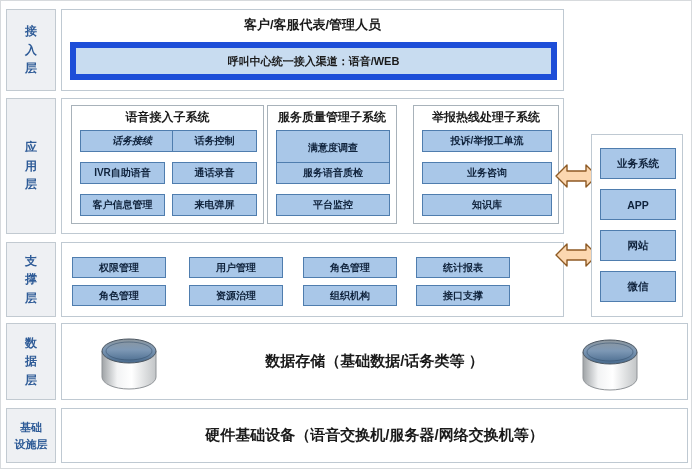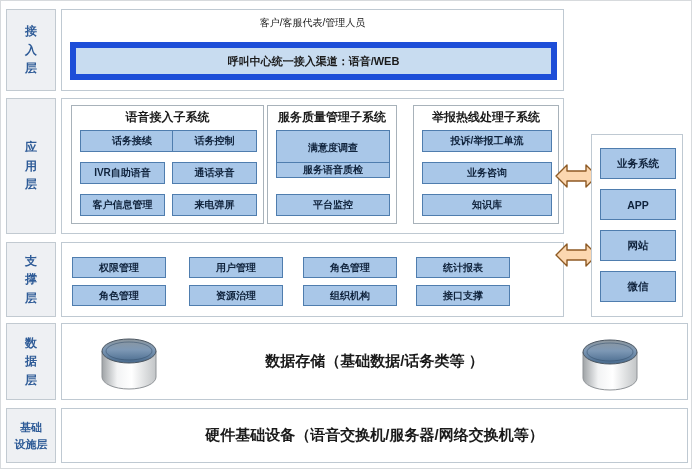--- a/index.html
+++ b/index.html
@@ -28,21 +28,21 @@
   
   .content-box { position:absolute; background:#ffffff; border:1px solid #bfc9d2; }
   .box-access { left:60px; top:8px;   width:503px; height:82px; }
   .box-app    { left:60px; top:97px;  width:503px; height:136px; }
   .box-support{ left:60px; top:241px; width:503px; height:75px; }
   .box-data   { left:60px; top:322px; width:627px; height:77px; }
   .box-infra  { left:60px; top:407px; width:627px; height:55px; }
 
   .box-title {
     position:absolute; left:0; right:0; top:6px; text-align:center;
-    font-size:10px; font-weight:normal; color:#1a1a1a;
+    font-size:13px; font-weight:bold; color:#1a1a1a;
   }
   .channel-bar {
     position:absolute; left:8px; top:32px; width:487px; height:38px;
     background:#c8dcf0; border:6px solid #1d4ed8;
     display:flex; align-items:center; justify-content:center;
     font-size:11px; font-weight:bold; color:#1a1a1a;
   }
 
   
   .subsystem { position:absolute; background:#ffffff; border:1px solid #a8b2ba; }
@@ -52,29 +52,29 @@
   .subsystem-title {
     position:absolute; left:0; right:0; top:3px; text-align:center;
     font-size:12px; font-weight:bold; color:#1a1a1a;
   }
   .blue-item {
     position:absolute; background:#a9c7e8; border:1px solid #4f7dae;
     display:flex; align-items:center; justify-content:center;
     font-size:10px; font-weight:bold; color:#10233c; overflow:hidden; white-space:nowrap;
   }
   
-  .s1a { left:8px;   top:24px; width:104px;  height:22px; }
+  .s1a { left:8px;   top:24px; width:104px;  height:22px;font-style:italic; }
   .s1b { left:100px; top:24px; width:85px;  height:22px; }
   .s1c { left:8px;   top:56px; width:85px;  height:22px; }
   .s1d { left:100px; top:56px; width:85px;  height:22px; }
   .s1e { left:8px;   top:88px; width:85px;  height:22px; }
   .s1f { left:100px; top:88px; width:85px;  height:22px; }
   
   .s2a { left:8px; top:24px; width:114px; height:35px; }
-  .s2b { left:8px; top:56px; width:114px; height:16px; }
+  .s2b { left:8px; top:56px; width:114px; height:22px; }
   .s2c { left:8px; top:88px; width:114px; height:22px; }
   
   .s3a { left:8px; top:24px; width:130px; height:22px; }
   .s3b { left:8px; top:56px; width:130px; height:22px; }
   .s3c { left:8px; top:88px; width:130px; height:22px; }
 
   
   .sp { height:21px; width:94px; }
   .sp-r1 { top:14px; } .sp-r2 { top:42px; }
   .sp-c1 { left:10px; } .sp-c2 { left:127px; } .sp-c3 { left:241px; } .sp-c4 { left:354px; }

